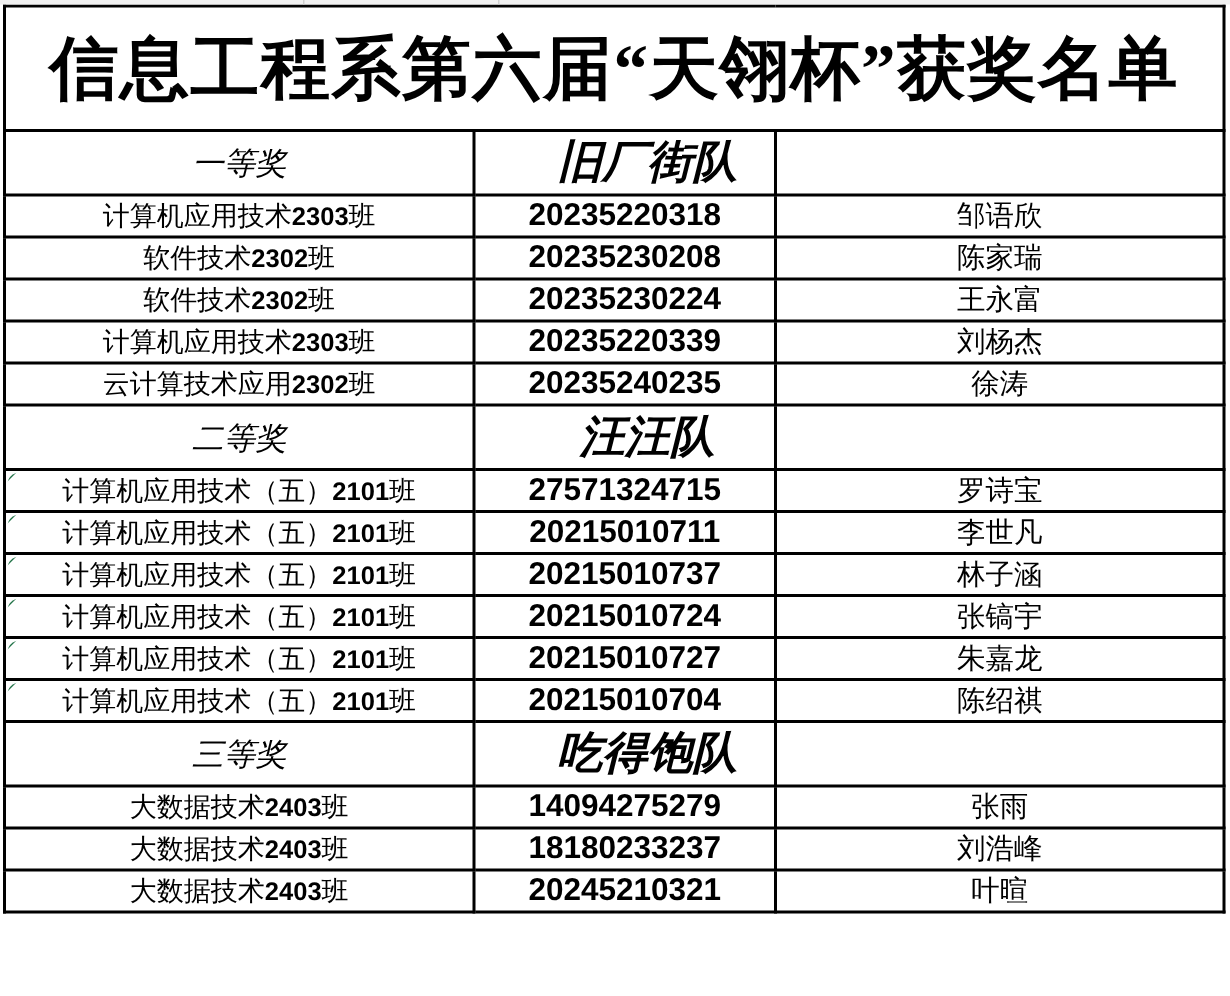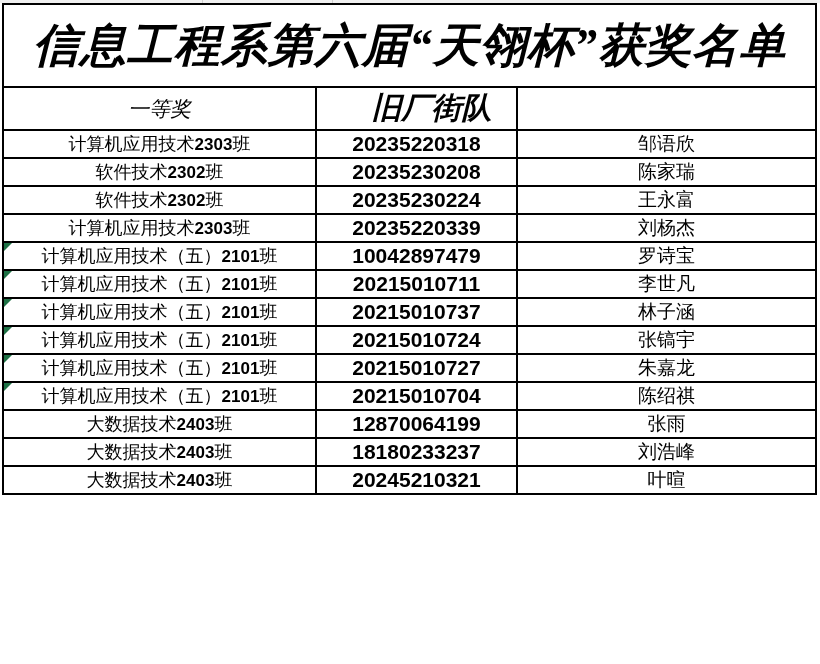--- a/index.html
+++ b/index.html
@@ -32,33 +32,32 @@
     vertical-align: middle;
     position: relative;
     overflow: hidden;
     white-space: nowrap;
   }
   .title-cell {
     height: 81px;
     font-size: 46px;
     font-weight: bold;
     letter-spacing: 1px;
-    font-style: italic;
   }
   tr.header-row td { height: 33px; font-style: italic; }
   .award-cell { font-size: 21px; }
   .team-cell {
     font-family: "Liberation Sans", "DejaVu Sans", sans-serif;
     font-weight: bold;
     font-size: 30px;
     padding-left: 32px;
   }
   tr.data-row.h29 td { height: 26px; }
   tr.data-row.h27 td { height: 24px; text-align: center; }
-  .class-cell { font-size: 18px; }
+  .class-cell { font-size: 18px; border-radius: 10px; }
   .class-cell b {
     font-family: "Liberation Sans", "DejaVu Sans", sans-serif;
     font-size: 17px;
   }
   .id-cell {
     font-family: "Liberation Sans", "DejaVu Sans", sans-serif;
     font-weight: bold;
     font-size: 21px;
   }
   .name-cell { font-size: 19px; margin-left: 42px; }
@@ -109,22 +108,32 @@
         <td class="class-cell">软件技术<b>2302</b>班</td>
         <td class="id-cell">20235230224</td>
         <td class="name-cell">王永富</td>
       </tr>
       <tr class="data-row h29">
         <td class="class-cell">计算机应用技术<b>2303</b>班</td>
         <td class="id-cell">20235220339</td>
         <td class="name-cell">刘杨杰</td>
       </tr>
       <tr class="data-row h29">
+        <td class="class-cell">云计算技术应用<b>2302</b>班</td>
+        <td class="id-cell">20235240235</td>
+        <td class="name-cell">徐涛</td>
+      </tr>
+      <tr class="header-row">
+        <td class="award-cell">二等奖</td>
+        <td class="team-cell">汪汪队</td>
+        <td></td>
+      </tr>
+      <tr class="data-row h29">
         <td class="class-cell">计算机应用技术（五）<b>2101</b>班<span class="corner-flag"></span></td>
-        <td class="id-cell">10042897479</td>
+        <td class="id-cell">27571324715</td>
         <td class="name-cell">罗诗宝</td>
       </tr>
       <tr class="data-row h29">
         <td class="class-cell">计算机应用技术（五）<b>2101</b>班<span class="corner-flag"></span></td>
         <td class="id-cell">20215010711</td>
         <td class="name-cell">李世凡</td>
       </tr>
       <tr class="data-row h29">
         <td class="class-cell">计算机应用技术（五）<b>2101</b>班<span class="corner-flag"></span></td>
         <td class="id-cell">20215010737</td>
@@ -138,23 +147,28 @@
       <tr class="data-row h29">
         <td class="class-cell">计算机应用技术（五）<b>2101</b>班<span class="corner-flag"></span></td>
         <td class="id-cell">20215010727</td>
         <td class="name-cell">朱嘉龙</td>
       </tr>
       <tr class="data-row h29">
         <td class="class-cell">计算机应用技术（五）<b>2101</b>班<span class="corner-flag"></span></td>
         <td class="id-cell">20215010704</td>
         <td class="name-cell">陈绍祺</td>
       </tr>
+      <tr class="header-row">
+        <td class="award-cell">三等奖</td>
+        <td class="team-cell">吃得饱队</td>
+        <td></td>
+      </tr>
       <tr class="data-row h27">
         <td class="class-cell">大数据技术<b>2403</b>班</td>
-        <td class="id-cell">12870064199</td>
+        <td class="id-cell">14094275279</td>
         <td class="name-cell">张雨</td>
       </tr>
       <tr class="data-row h27">
         <td class="class-cell">大数据技术<b>2403</b>班</td>
         <td class="id-cell">18180233237</td>
         <td class="name-cell">刘浩峰</td>
       </tr>
       <tr class="data-row h27">
         <td class="class-cell">大数据技术<b>2403</b>班</td>
         <td class="id-cell">20245210321</td>

